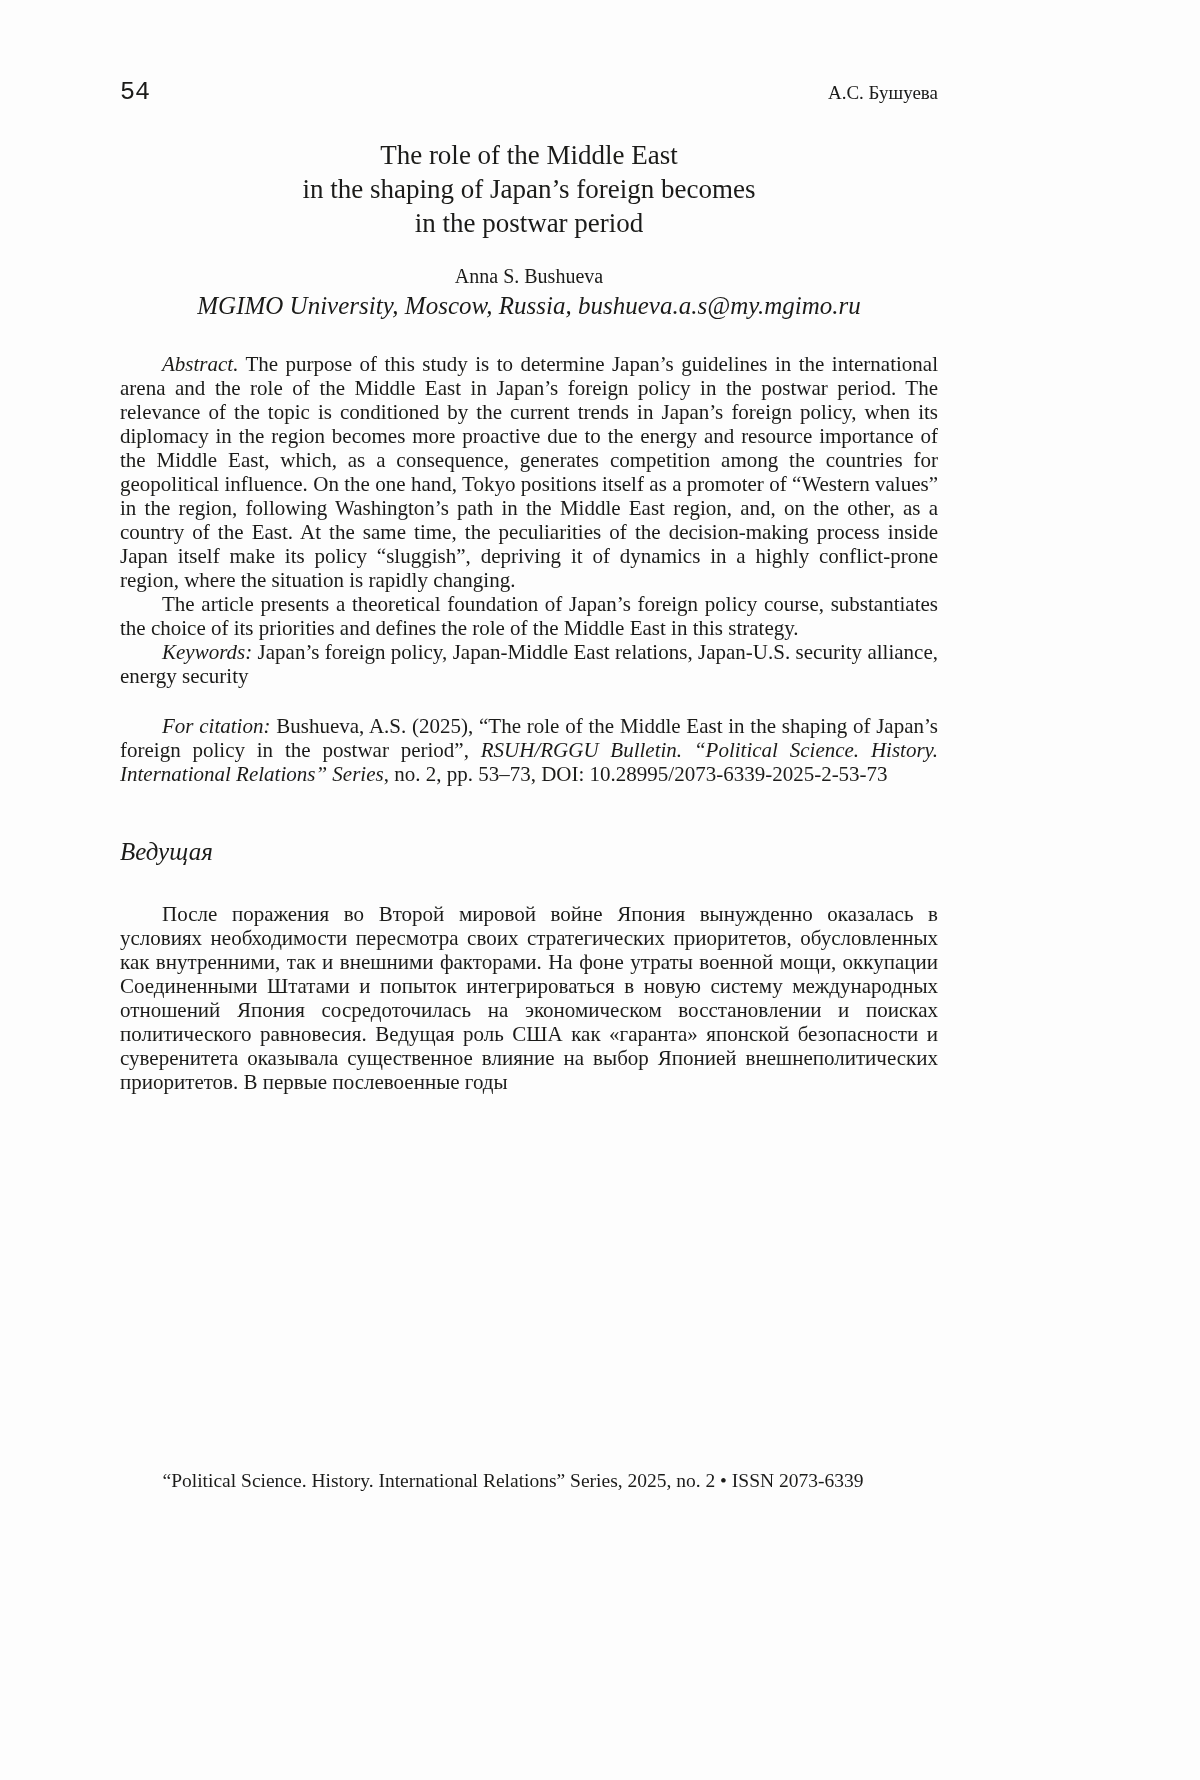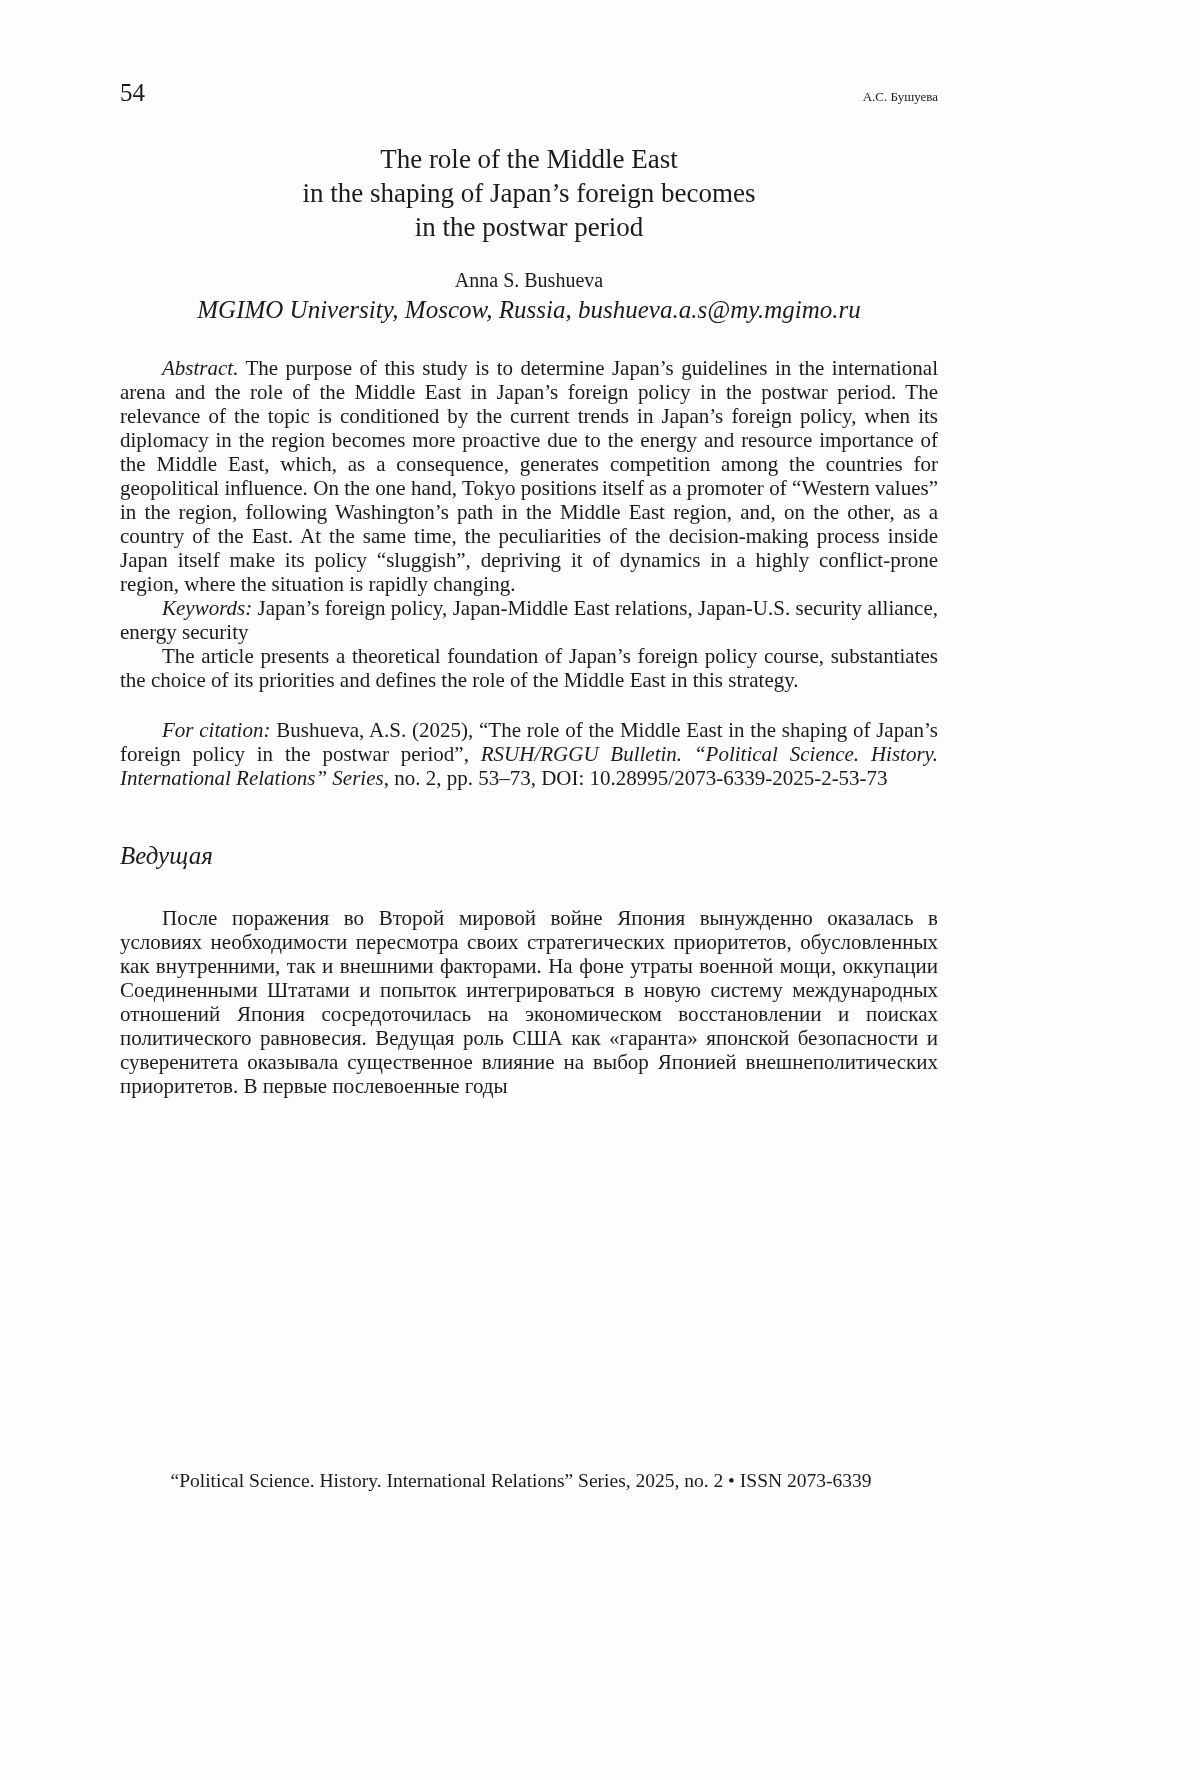--- a/index.html
+++ b/index.html
@@ -16,22 +16,22 @@
     width: 1200px;
     height: 1780px;
     padding: 78px 262px 0 120px;
   }
   .running-head {
     display: flex;
     justify-content: space-between;
     align-items: baseline;
     line-height: 30px;
   }
-  .page-num { font-size: 25px; }
-  .running-author { font-size: 13px; }
+  .page-num { font-size: 25px; font-family: Liberation Mono, monospace; }
+  .running-author { font-size: 19px; }
   .title {
     white-space: pre-line;
     text-align: center;
     font-weight: normal;
     font-size: 27px;
     line-height: 34px;
     margin: 30px 0 0 0;
   }
   .author {
     text-align: center;
@@ -59,21 +59,21 @@
   .section-heading {
     font-style: italic;
     font-weight: normal;
     font-size: 25px;
     line-height: 32px;
     margin: 50px 0 0 0;
   }
   .body-ru { margin-top: 34px; }
   .footer {
     position: absolute;
-    left: 112px;
+    left: 104px;
     width: 818px;
     top: 1468px;
     text-align: center;
     font-size: 19.5px;
     line-height: 26px;
   }
 </style>
 </head>
 <body>
 
@@ -87,23 +87,23 @@
   <h1 class="title">The role of the Middle East
 in the shaping of Japan’s foreign becomes
 in the postwar period</h1>
 
   <div class="author">Anna S. Bushueva</div>
 
   <div class="affiliation">MGIMO University, Moscow, Russia, bushueva.a.s@my.mgimo.ru</div>
 
   <p class="para abstract"><span class="em">Abstract.</span><span> The purpose of this study is to determine Japan’s guidelines in the international arena and the role of the Middle East in Japan’s foreign policy in the postwar period. The relevance of the topic is conditioned by the current trends in Japan’s foreign policy, when its diplomacy in the region becomes more proactive due to the energy and resource importance of the Middle East, which, as a consequence, generates competition among the countries for geopolitical influence. On the one hand, Tokyo positions itself as a promoter of “Western values” in the region, following Washington’s path in the Middle East region, and, on the other, as a country of the East. At the same time, the peculiarities of the decision-making process inside Japan itself make its policy “sluggish”, depriving it of dynamics in a highly conflict-prone region, where the situation is rapidly changing.</span></p>
 
+  <p class="para">The article presents a theoretical foundation of Japan’s foreign policy course, substantiates the choice of its priorities and defines the role of the Middle East in this strategy.</p>
+
   <p class="para"><span class="em">Keywords:</span><span> Japan’s foreign policy, Japan-Middle East relations, Japan-U.S. security alliance, energy security</span></p>
-
-  <p class="para">The article presents a theoretical foundation of Japan’s foreign policy course, substantiates the choice of its priorities and defines the role of the Middle East in this strategy.</p>
 
   <p class="para citation"><span class="em">For citation:</span><span> Bushueva, A.S. (2025), “The role of the Middle East in the shaping of Japan’s foreign policy in the postwar period”, </span><span class="em">RSUH/RGGU Bulletin. “Political Science. History. International Relations” Series</span><span>, no. 2, pp. 53–73, DOI: 10.28995/2073-6339-2025-2-53-73</span></p>
 
   <h2 class="section-heading">Ведущая</h2>
 
   <p class="para body-ru" lang="ru">После поражения во Второй мировой войне Япония вынужденно оказалась в условиях необходимости пересмотра своих стратегических приоритетов, обусловленных как внутренними, так и внешними факторами. На фоне утраты военной мощи, оккупации Соединенными Штатами и попыток интегрироваться в новую систему международных отношений Япония сосредоточилась на экономическом восстановлении и поисках политического равновесия. Ведущая роль США как «гаранта» японской безопасности и суверенитета оказывала существенное влияние на выбор Японией внешнеполитических приоритетов. В первые послевоенные годы</p>
 
   <div class="footer">“Political Science. History. International Relations” Series, 2025, no. 2 • ISSN 2073-6339</div>
 
 </div>

